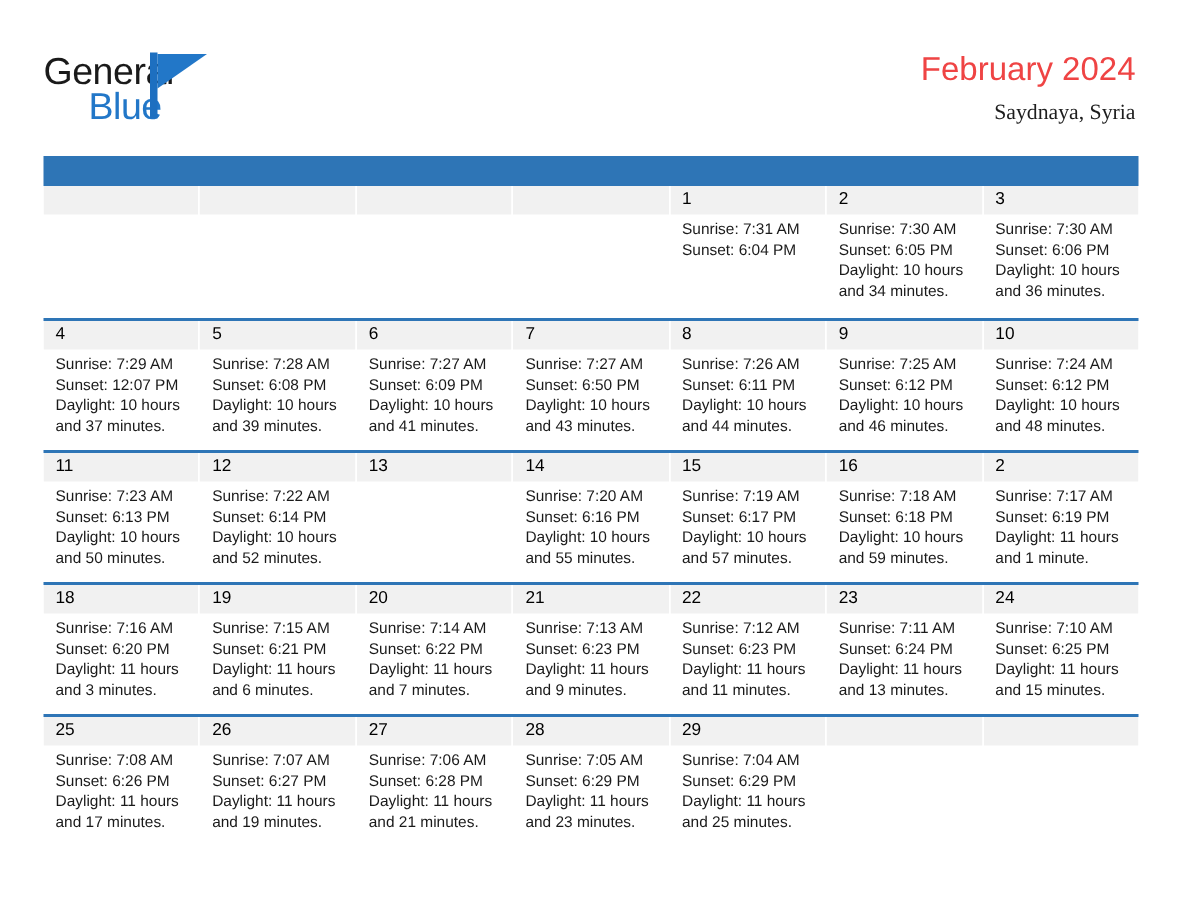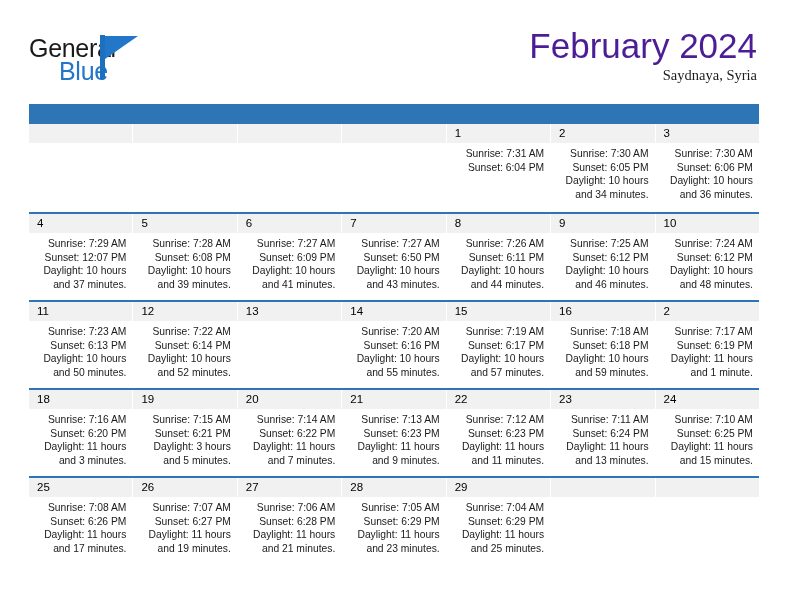--- a/index.html
+++ b/index.html
@@ -81,22 +81,22 @@
     border-right: 33px solid transparent;
   }
 
   .title-block {
     position: absolute;
     right: 0;
     top: 0;
     text-align: right;
   }
   .cal-title {
-    font-size: 35px;
-    color: #4c1d95;
+    font-size: 22px;
+    color: #ef4444;
     line-height: 32px;
     white-space: nowrap;
   }
   .cal-subtitle {
     font-size: 14.5px;
     color: #1d1d1d;
     line-height: 20px;
     margin-top: 3px;
     white-space: nowrap;
     font-family: Liberation Serif, serif;
@@ -157,21 +157,20 @@
     padding-left: 8px;
     color: #000000;
     display: block;
   }
 
   .dayinfo {
     padding: 4px 6px 0 8px;
     font-size: 10.3px;
     line-height: 13.6px;
     color: #1a1a1a;
-    text-align: right;
   }
   .dayinfo div { white-space: nowrap; }
   .dayinfo .daylight { white-space: normal; }
 
   .empty .daynum-band { background: #f1f1f1; }
 </style>
 </head>
 <body>
 
 <div class="page">
@@ -406,21 +405,21 @@
               <div class="daylight">Daylight: 11 hours and 3 minutes.</div>
             </div>
           </div>
           <div class="daycell">
             <div class="daynum-band">
               <span class="daynum">19</span>
             </div>
             <div class="dayinfo">
               <div>Sunrise: 7:15 AM</div>
               <div>Sunset: 6:21 PM</div>
-              <div class="daylight">Daylight: 3 hours and 5 minutes.</div>
+              <div class="daylight">Daylight: 11 hours and 6 minutes.</div>
             </div>
           </div>
           <div class="daycell">
             <div class="daynum-band">
               <span class="daynum">20</span>
             </div>
             <div class="dayinfo">
               <div>Sunrise: 7:14 AM</div>
               <div>Sunset: 6:22 PM</div>
               <div class="daylight">Daylight: 11 hours and 7 minutes.</div>

